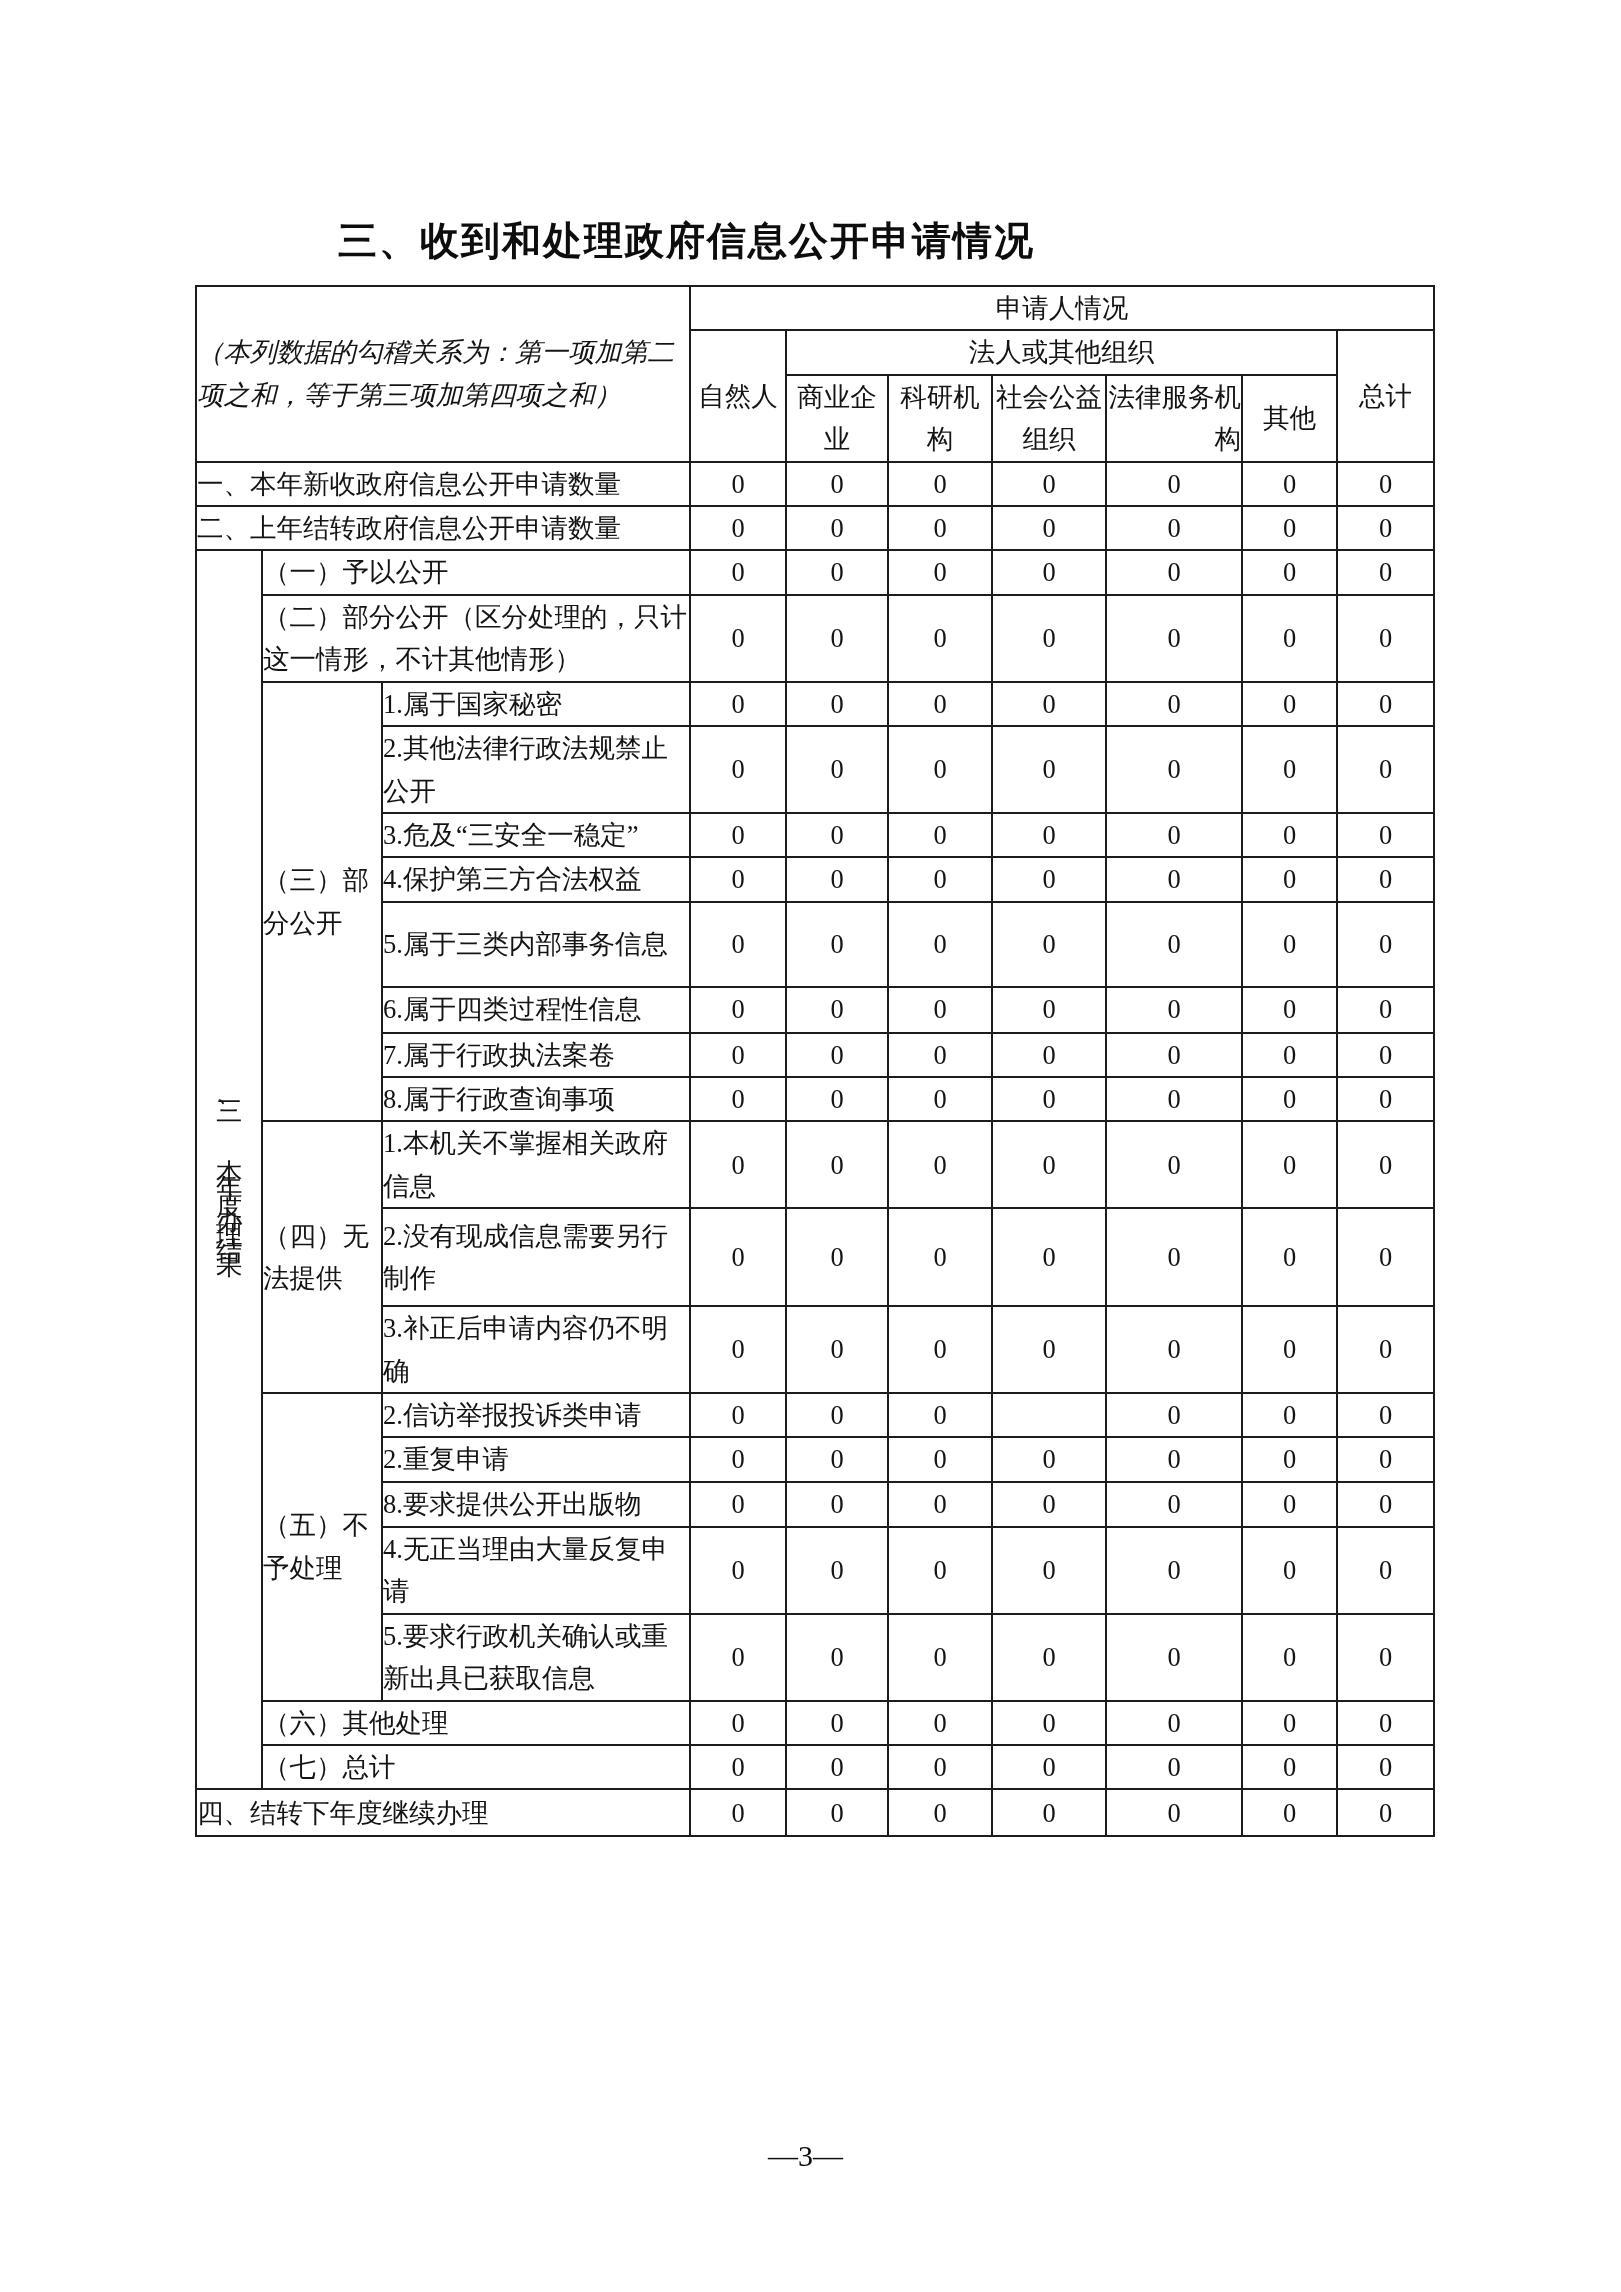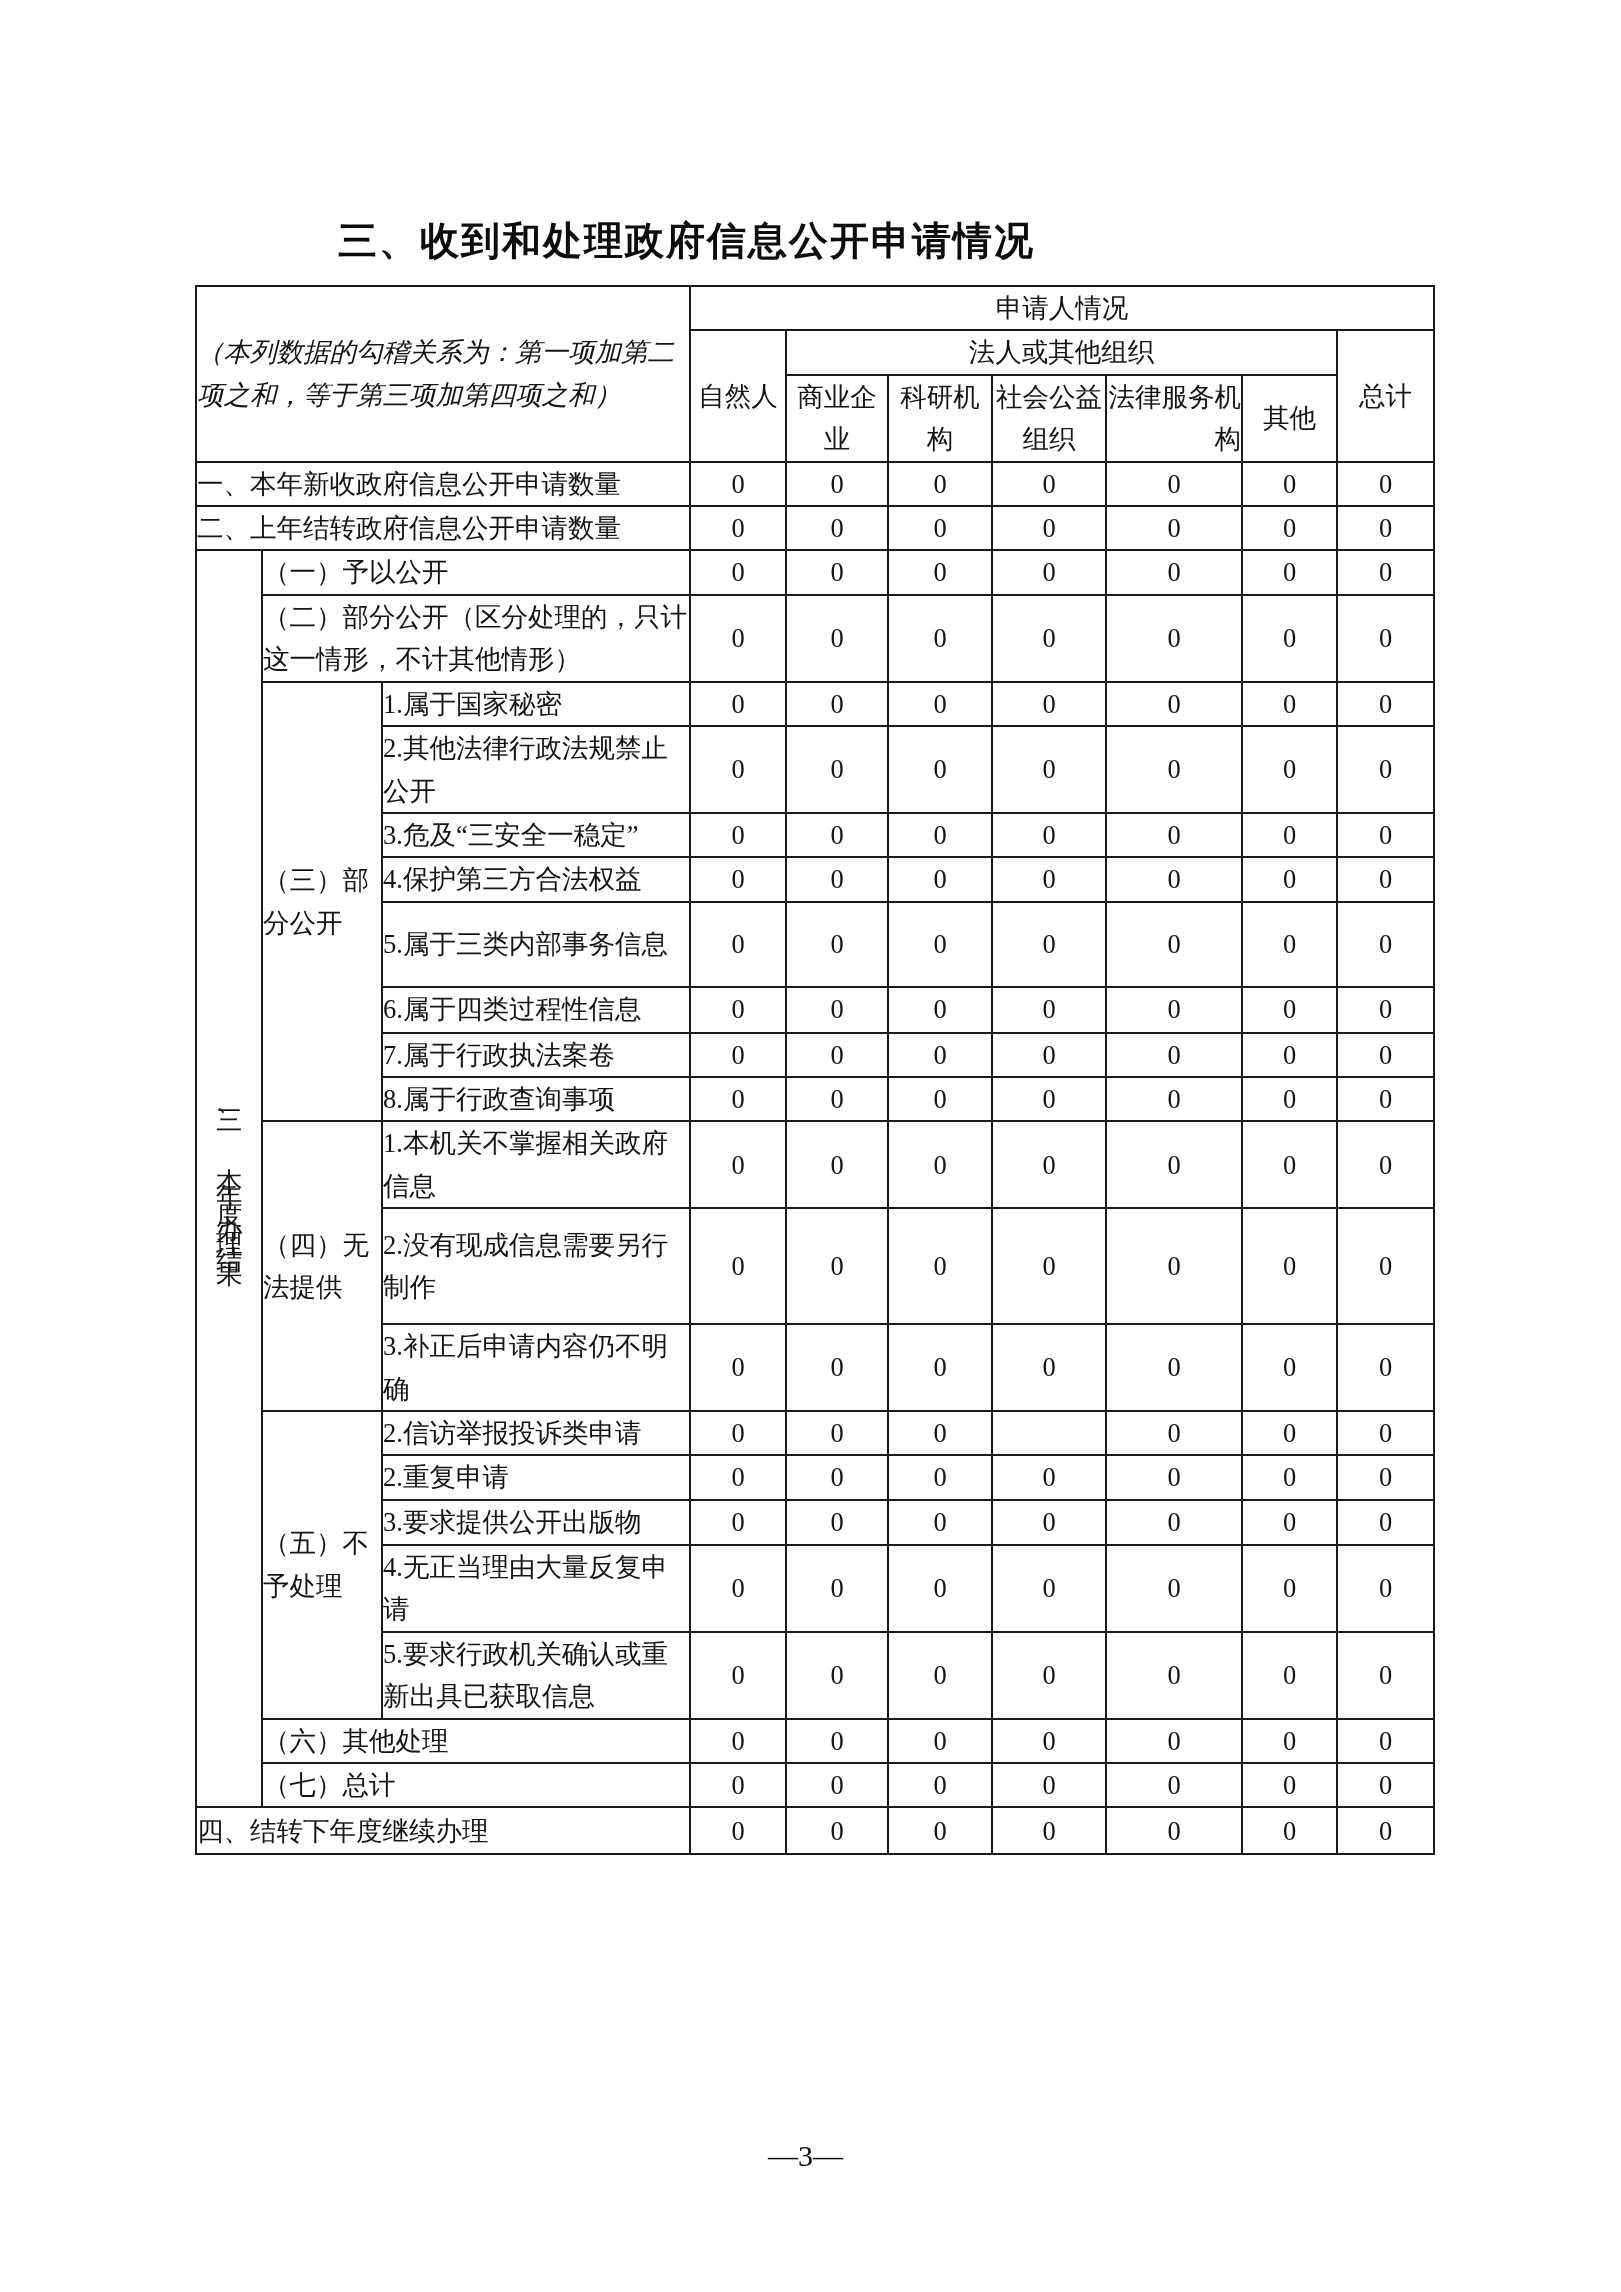--- a/index.html
+++ b/index.html
@@ -251,21 +251,21 @@
         <td class="group-label" rowspan="3">（四）无法提供</td>
         <td class="item-label">1.本机关不掌握相关政府信息</td>
         <td class="val">0</td>
         <td class="val">0</td>
         <td class="val">0</td>
         <td class="val">0</td>
         <td class="val">0</td>
         <td class="val">0</td>
         <td class="val">0</td>
       </tr>
-      <tr style="height:116px">
+      <tr style="height:98px">
         <td class="item-label">2.没有现成信息需要另行制作</td>
         <td class="val">0</td>
         <td class="val">0</td>
         <td class="val">0</td>
         <td class="val">0</td>
         <td class="val">0</td>
         <td class="val">0</td>
         <td class="val">0</td>
       </tr>
       <tr style="height:84px">
@@ -294,21 +294,21 @@
         <td class="item-label">2.重复申请</td>
         <td class="val">0</td>
         <td class="val">0</td>
         <td class="val">0</td>
         <td class="val">0</td>
         <td class="val">0</td>
         <td class="val">0</td>
         <td class="val">0</td>
       </tr>
       <tr style="height:45px">
-        <td class="item-label">3.要求提供公开出版物</td>
+        <td class="item-label">8.要求提供公开出版物</td>
         <td class="val">0</td>
         <td class="val">0</td>
         <td class="val">0</td>
         <td class="val">0</td>
         <td class="val">0</td>
         <td class="val">0</td>
         <td class="val">0</td>
       </tr>
       <tr style="height:86px">
         <td class="item-label">4.无正当理由大量反复申请</td>

